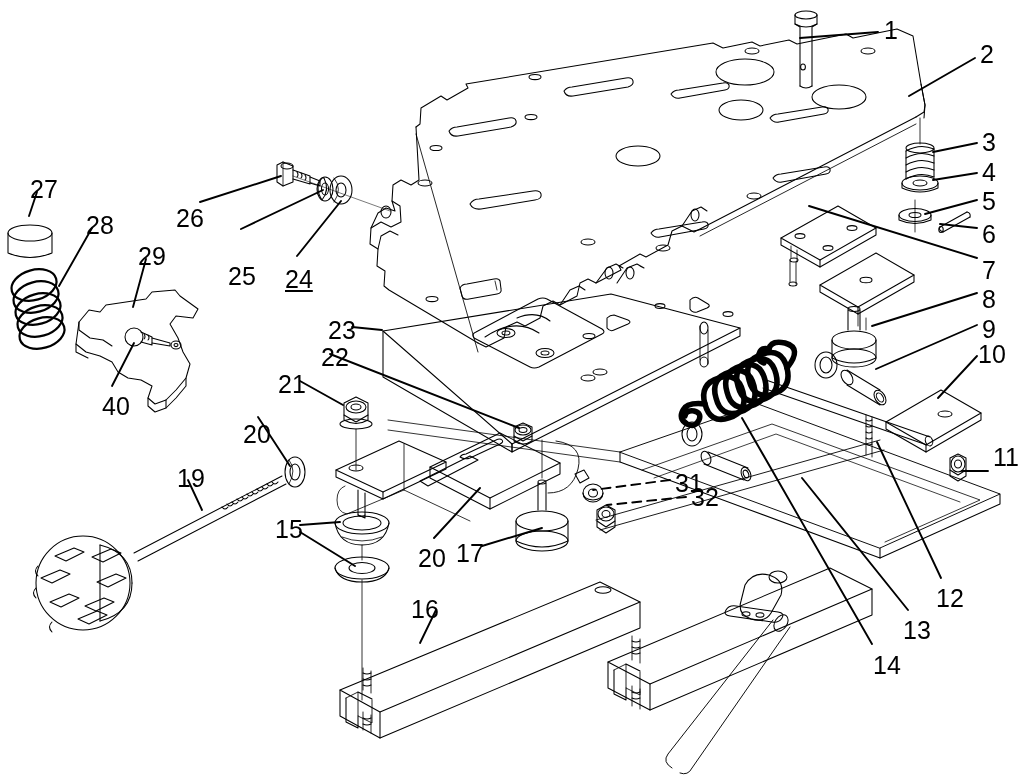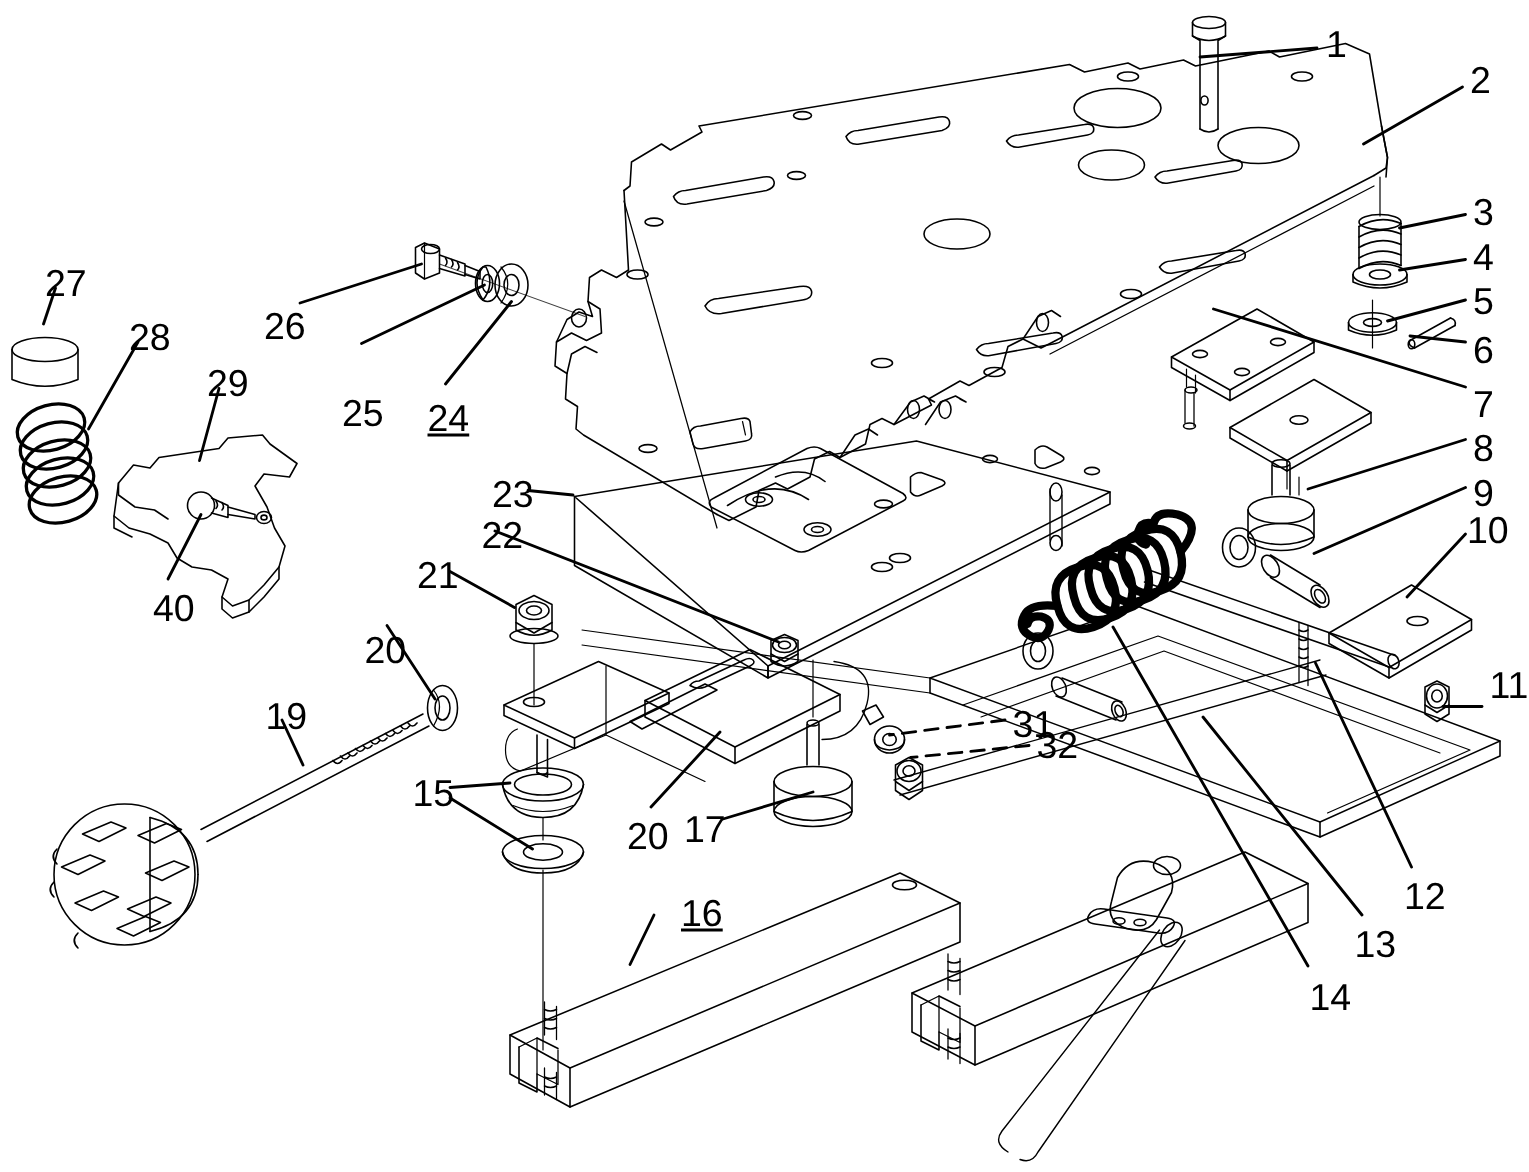--- a/index.html
+++ b/index.html
@@ -523,21 +523,21 @@
       <div class="callout-num" style="left: 982px; top: 222px;">6</div>
       <div class="callout-num" style="left: 982px; top: 258px;">7</div>
       <div class="callout-num" style="left: 982px; top: 287px;">8</div>
       <div class="callout-num" style="left: 982px; top: 317px;">9</div>
       <div class="callout-num" style="left: 978px; top: 342px;">10</div>
       <div class="callout-num" style="left: 993px; top: 445px;">11</div>
       <div class="callout-num" style="left: 936px; top: 586px;">12</div>
       <div class="callout-num" style="left: 903px; top: 618px;">13</div>
       <div class="callout-num" style="left: 873px; top: 653px;">14</div>
       <div class="callout-num" style="left: 275px; top: 517px;">15</div>
-      <div class="callout-num" style="left: 454px; top: 597px; text-decoration: underline;">16</div>
+      <div class="callout-num" style="left: 411px; top: 597px;">16</div>
       <div class="callout-num" style="left: 456px; top: 541px;">17</div>
       <div class="callout-num" style="left: 418px; top: 546px;">20</div>
       <div class="callout-num" style="left: 177px; top: 466px;">19</div>
       <div class="callout-num" style="left: 243px; top: 422px;">20</div>
       <div class="callout-num" style="left: 278px; top: 372px;">21</div>
       <div class="callout-num" style="left: 306px; top: 345px; margin-left: 15px;">22</div>
       <div class="callout-num" style="left: 328px; top: 318px;">23</div>
       <div class="callout-num" style="left: 285px; top: 267px; text-decoration: underline;">24</div>
       <div class="callout-num" style="left: 228px; top: 239px; margin-top: 25px;">25</div>
       <div class="callout-num" style="left: 176px; top: 206px;">26</div>

